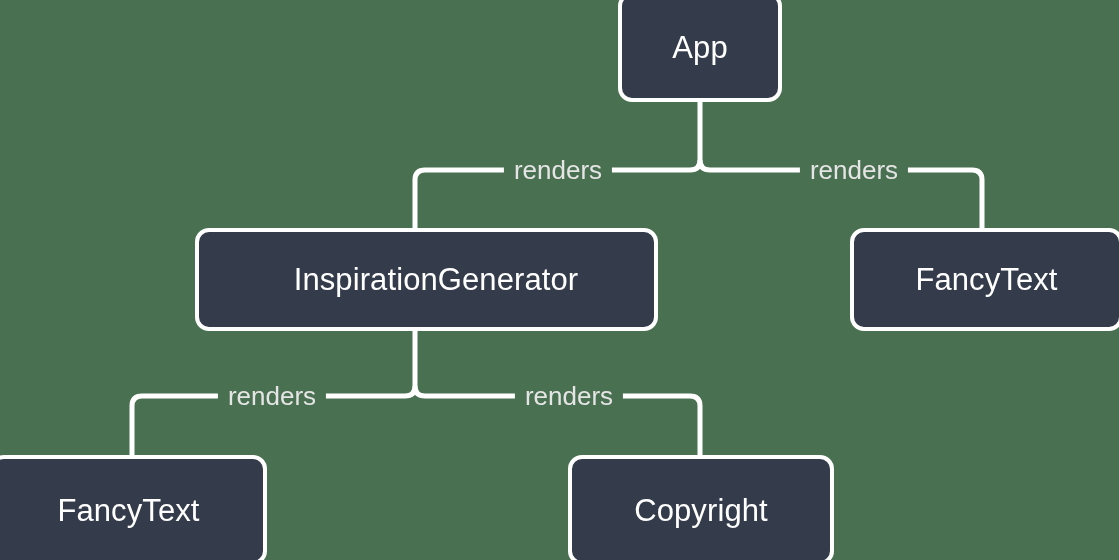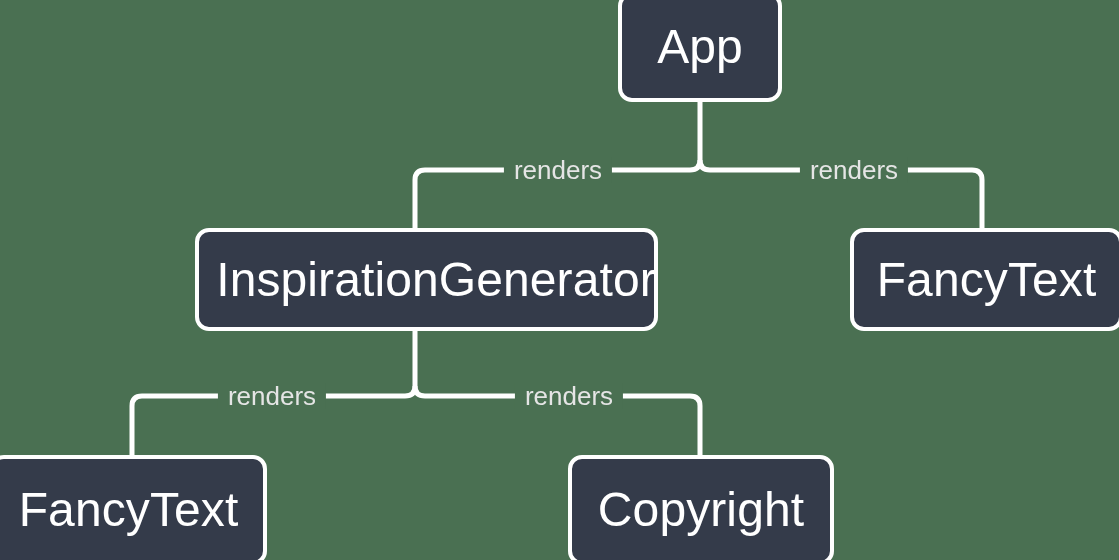--- a/index.html
+++ b/index.html
@@ -38,21 +38,21 @@
     background: #343b4a;
     border: 4px solid #ffffff;
     border-radius: 14px;
     display: flex;
     align-items: center;
     justify-content: center;
   }
 
   .node-label {
     color: #ffffff;
-    font-size: 48px;
+    font-size: 31px;
     font-weight: 400;
     letter-spacing: 0.1px;
     line-height: 1;
     white-space: nowrap;
   }
 
   
   #node-app            { left: 618px; top: -8px;  width: 164px; height: 110px; }
   #node-inspiration    { left: 195px; top: 228px; width: 463px; height: 103px; padding-left: 19px; }
   #node-fancytext-right{ left: 850px; top: 228px; width: 273px; height: 103px; }

